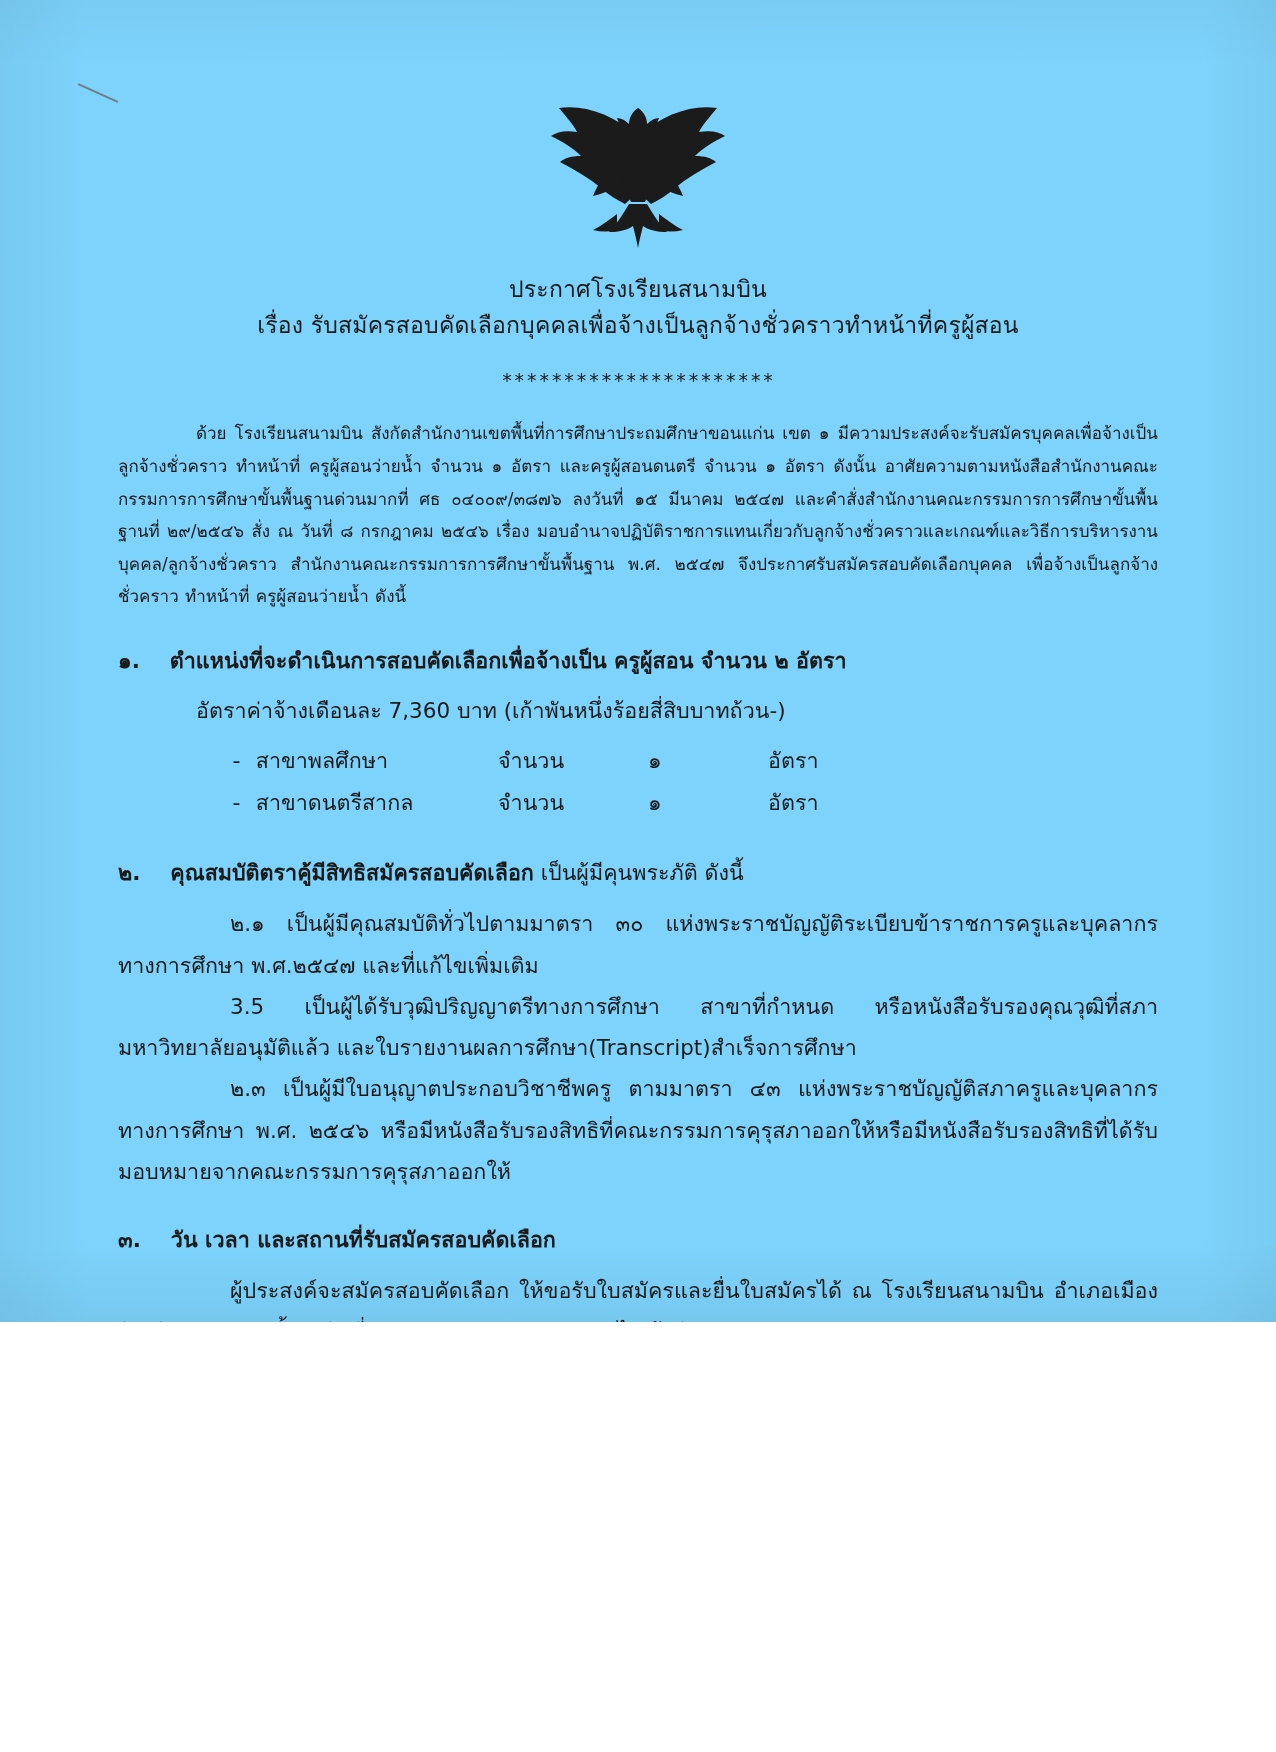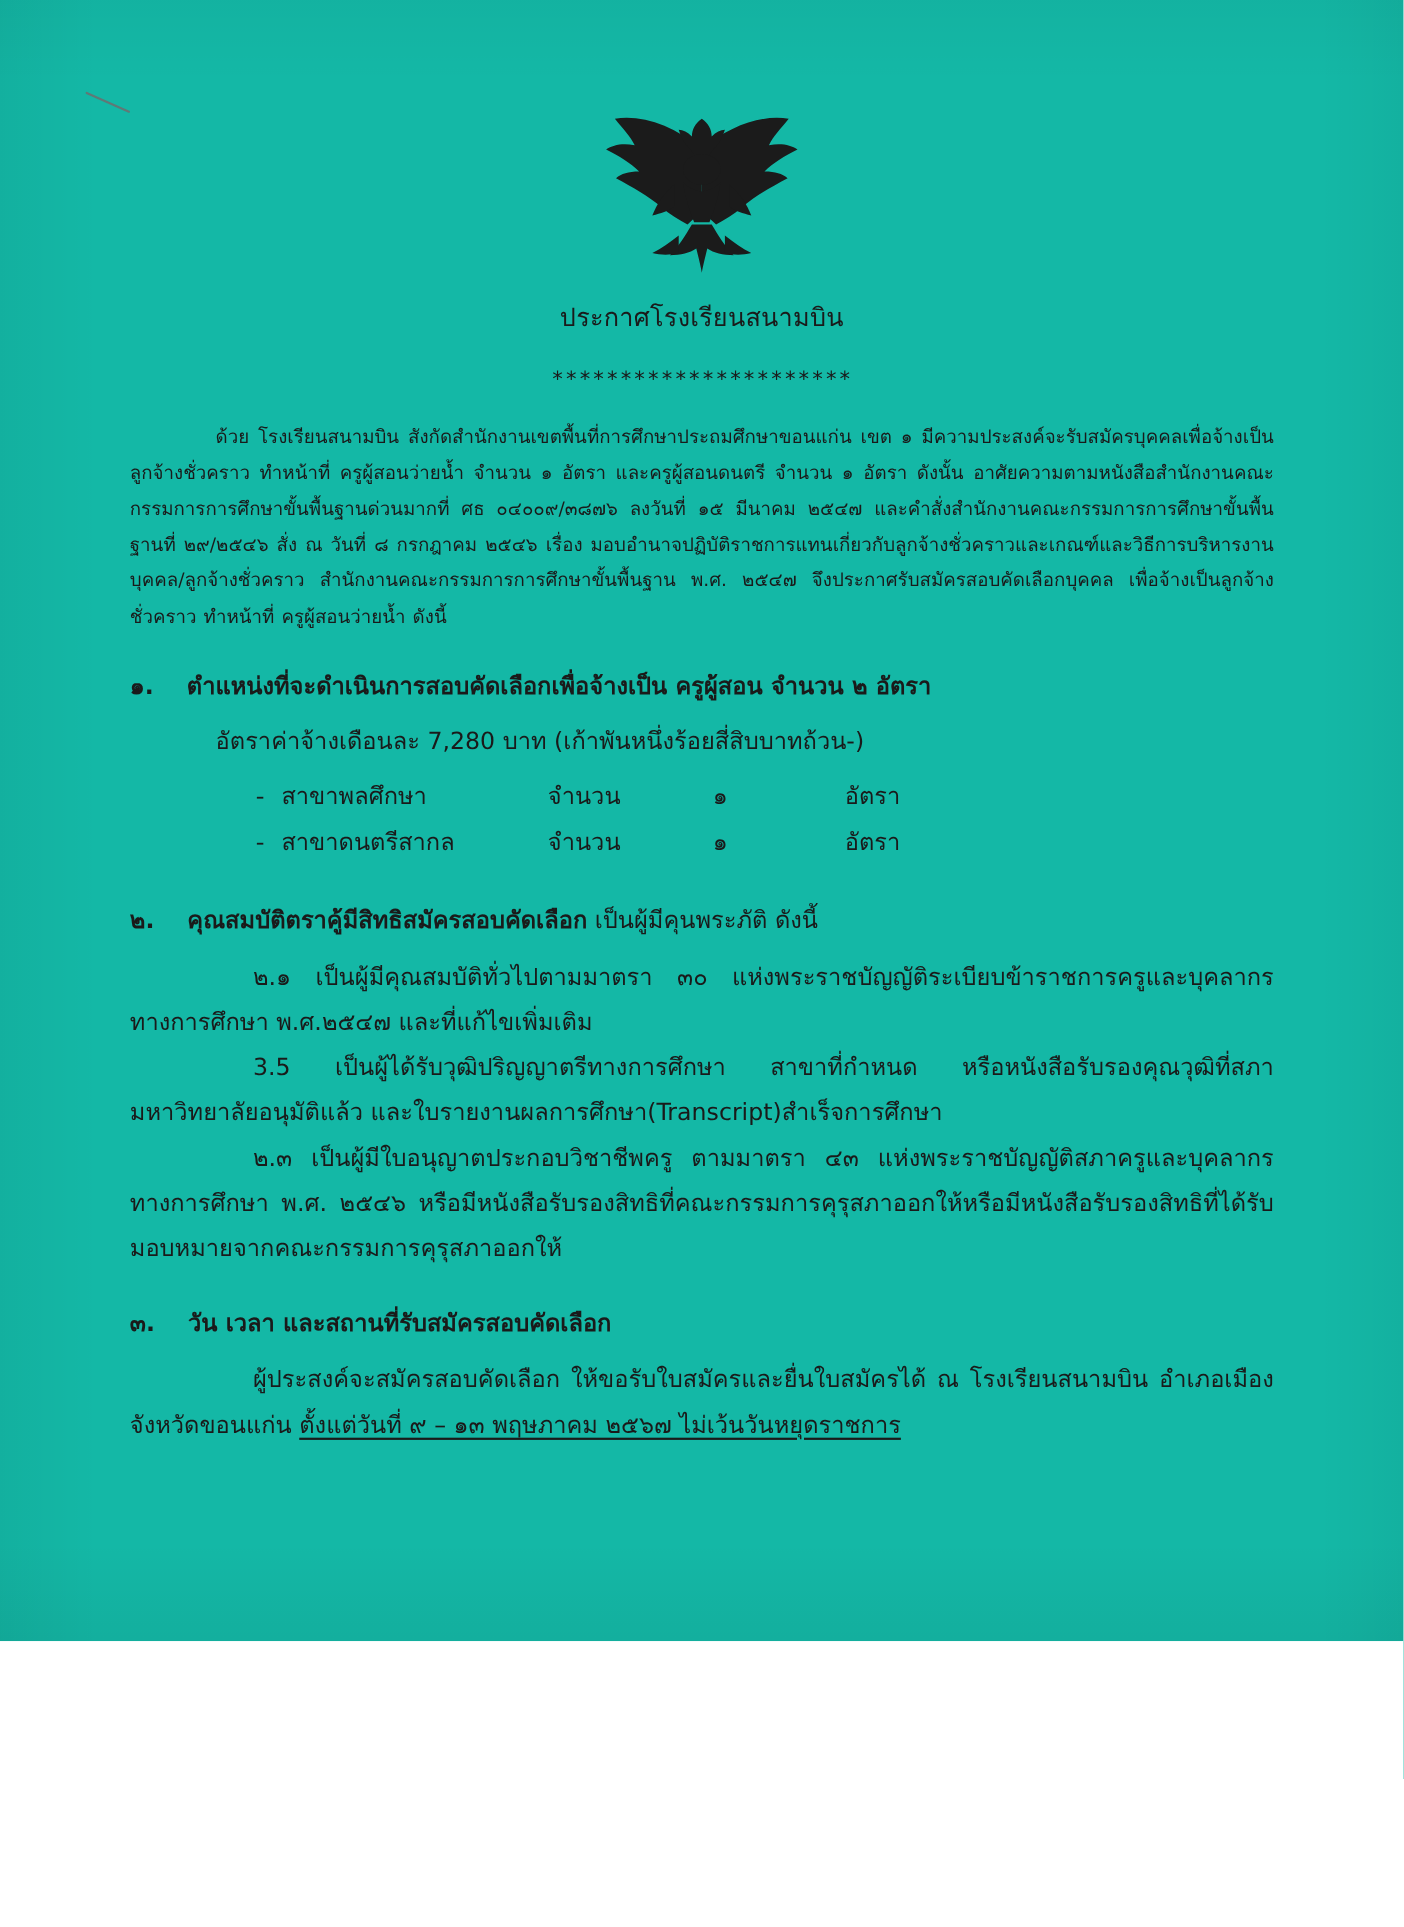--- a/index.html
+++ b/index.html
@@ -7,23 +7,23 @@
     padding: 0;
     background: #ffffff;
   }
   body {
     font-family: "DejaVu Sans", "Liberation Sans", sans-serif;
     color: #1a1a1a;
   }
   .page {
     position: relative;
     width: 1276px;
-    height: 1492px;
+    height: 1322px;
     margin: 0 auto;
-    background: #14b8a6;
+    background: #7dd3fc;
     overflow: hidden;
   }
   
   .scan-tint {
     position: absolute;
     inset: 0;
     pointer-events: none;
     background:
       linear-gradient(to right, rgba(0,0,0,0.045), rgba(0,0,0,0) 7%),
       linear-gradient(to left, rgba(0,0,0,0.04), rgba(0,0,0,0) 6%),
@@ -158,34 +158,35 @@
         <path d="M74 118 C66 124 58 130 50 134 C58 136 66 136 74 134 Z"></path>
         <path d="M116 118 C124 124 132 130 140 134 C132 136 124 136 116 134 Z"></path>
       </g>
     </svg>
   </div>
 
   <div class="content">
 
     <div class="title-block">
       <div class="title-line1">ประกาศโรงเรียนสนามบิน</div>
+      <div class="title-line2">เรื่อง  รับสมัครสอบคัดเลือกบุคคลเพื่อจ้างเป็นลูกจ้างชั่วคราวทำหน้าที่ครูผู้สอน</div>
     </div>
 
     <div class="stars">**********************</div>
 
     <p class="body">ด้วย  โรงเรียนสนามบิน  สังกัดสำนักงานเขตพื้นที่การศึกษาประถมศึกษาขอนแก่น  เขต  ๑  มีความประสงค์จะรับสมัครบุคคลเพื่อจ้างเป็นลูกจ้างชั่วคราว  ทำหน้าที่   ครูผู้สอนว่ายน้ำ   จำนวน   ๑  อัตรา  และครูผู้สอนดนตรี  จำนวน ๑ อัตรา  ดังนั้น  อาศัยความตามหนังสือสำนักงานคณะกรรมการการศึกษาขั้นพื้นฐานด่วนมากที่ ศธ ๐๔๐๐๙/๓๘๗๖  ลงวันที่ ๑๕ มีนาคม ๒๕๔๗ และคำสั่งสำนักงานคณะกรรมการการศึกษาขั้นพื้นฐานที่ ๒๙/๒๕๔๖ สั่ง  ณ  วันที่  ๘   กรกฎาคม   ๒๕๔๖  เรื่อง  มอบอำนาจปฏิบัติราชการแทนเกี่ยวกับลูกจ้างชั่วคราวและเกณฑ์และวิธีการบริหารงานบุคคล/ลูกจ้างชั่วคราว     สำนักงานคณะกรรมการการศึกษาขั้นพื้นฐาน     พ.ศ. ๒๕๔๗  จึงประกาศรับสมัครสอบคัดเลือกบุคคล  เพื่อจ้างเป็นลูกจ้างชั่วคราว  ทำหน้าที่ ครูผู้สอนว่ายน้ำ  ดังนี้</p>
 
     <div class="section">
       <p class="section-heading">
         <span>๑.</span>
         <span>&nbsp;&nbsp;</span>
         <span>ตำแหน่งที่จะดำเนินการสอบคัดเลือกเพื่อจ้างเป็น  ครูผู้สอน  จำนวน  ๒  อัตรา</span>
       </p>
       <div class="sp-s"></div>
-      <p class="indent1">อัตราค่าจ้างเดือนละ 7,280 บาท (เก้าพันหนึ่งร้อยสี่สิบบาทถ้วน-)</p>
+      <p class="indent1">อัตราค่าจ้างเดือนละ 7,360 บาท (เก้าพันหนึ่งร้อยสี่สิบบาทถ้วน-)</p>
       <div class="sp-s"></div>
       <div class="rowline">
         <span class="col-a">- สาขาพลศึกษา</span>
         <span class="col-b">จำนวน</span>
         <span class="col-c">๑</span>
         <span>อัตรา</span>
       </div>
       <div class="rowline">
         <span class="col-a">- สาขาดนตรีสากล</span>
         <span class="col-b">จำนวน</span>

